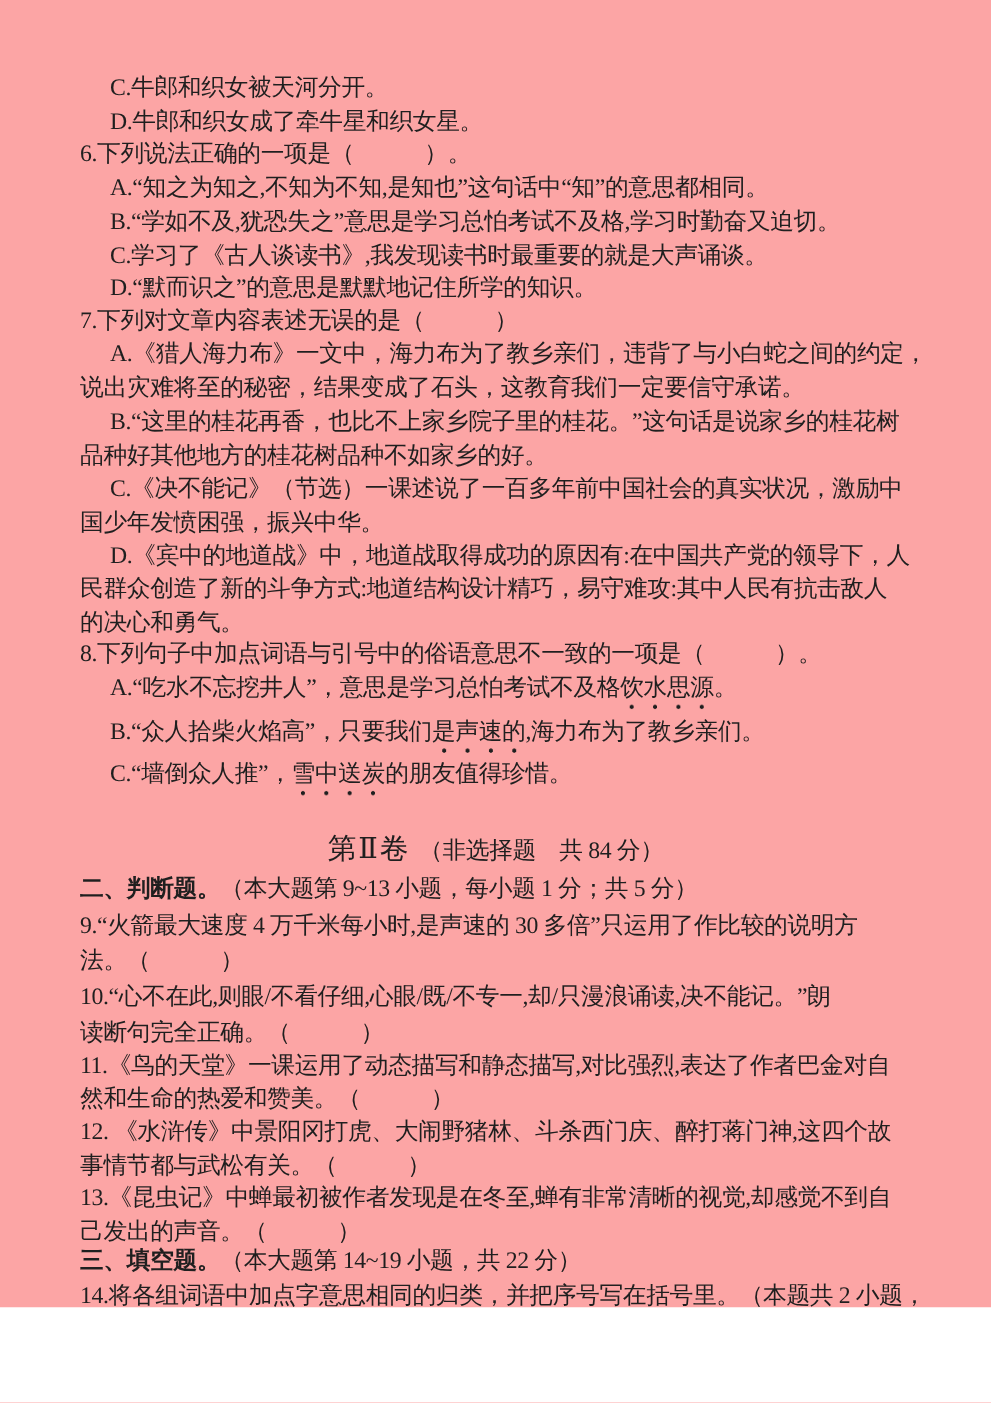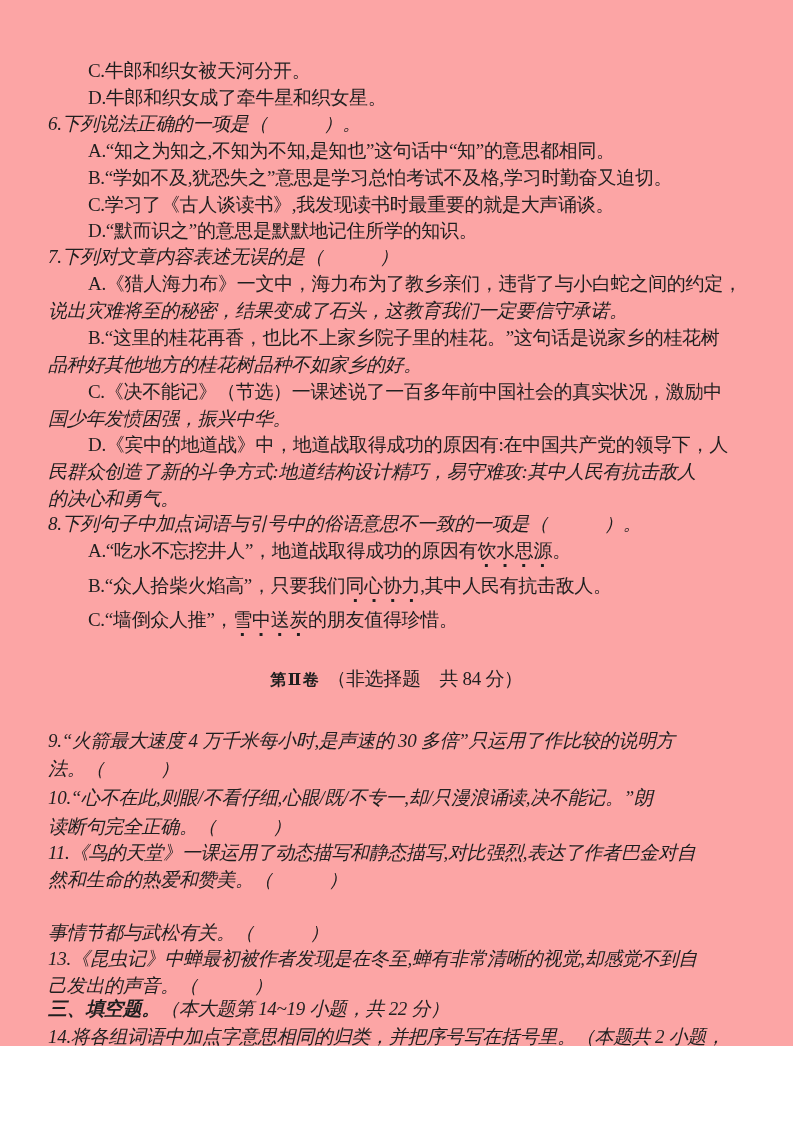--- a/index.html
+++ b/index.html
@@ -11,25 +11,25 @@
     font-family:"Liberation Serif","DejaVu Serif",serif;
     color:#1f1f1f;
   }
   .ln{
     position:absolute;
     font-size:19px;
     line-height:24px;
     white-space:nowrap;
     letter-spacing:-0.3px;
   }
-  .l1{left:48px;font-style:italic;}   
+  .l1{left:64px;}   
   .l2{left:88px;}   
   .center{left:0;right:0;text-align:center;white-space:nowrap;}
   .b{font-weight:bold;}
-  .h-title{font-weight:bold;font-size:16px;letter-spacing:1.5px;}
+  .h-title{font-weight:normal;font-size:23px;letter-spacing:1.5px;}
   .h-sub{font-size:19px;margin-left:7px;}
   
   .em{
     background-image:radial-gradient(circle,#1f1f1f 1.4px,transparent 1.9px);
     background-size:18.7px 5px;
     background-repeat:repeat-x;
     background-position:0 100%;
     padding-bottom:7px;
   }
   .footer{
@@ -60,33 +60,35 @@
   <div class="ln l1" style="top:299px">说出灾难将至的秘密，结果变成了石头，这教育我们一定要信守承诺。</div>
   <div class="ln l2" style="top:326px">B.“这里的桂花再香，也比不上家乡院子里的桂花。”这句话是说家乡的桂花树</div>
   <div class="ln l1" style="top:353px">品种好其他地方的桂花树品种不如家乡的好。</div>
   <div class="ln l2" style="top:380px">C.《决不能记》（节选）一课述说了一百多年前中国社会的真实状况，激励中</div>
   <div class="ln l1" style="top:407px">国少年发愤困强，振兴中华。</div>
   <div class="ln l2" style="top:433px">D.《宾中的地道战》中，地道战取得成功的原因有:在中国共产党的领导下，人</div>
   <div class="ln l1" style="top:460px">民群众创造了新的斗争方式:地道结构设计精巧，易守难攻:其中人民有抗击敌人</div>
   <div class="ln l1" style="top:487px">的决心和勇气。</div>
 
   <div class="ln l1" style="top:512px">8.下列句子中加点词语与引号中的俗语意思不一致的一项是（　　　）。</div>
-  <div class="ln l2" style="top:539px"><span>A.“吃水不忘挖井人”，地道战取得成功的原因有</span><span class="em">饮水思源</span><span>。</span></div>
-  <div class="ln l2" style="top:574px"><span>B.“众人拾柴火焰高”，只要我们</span><span class="em">同心协力</span><span>,其中人民有抗击敌人。</span></div>
+  <div class="ln l2" style="top:539px"><span>A.“吃水不忘挖井人”，意思是学习总怕考试不及格</span><span class="em">饮水思源</span><span>。</span></div>
+  <div class="ln l2" style="top:574px"><span>B.“众人拾柴火焰高”，只要我们</span><span class="em">是声速的</span><span>,海力布为了教乡亲们。</span></div>
   <div class="ln l2" style="top:608px"><span>C.“墙倒众人推”，</span><span class="em">雪中送炭</span><span>的朋友值得珍惜。</span></div>
 
   <div class="ln center" style="top:667px"><span class="h-title">第Ⅱ卷</span><span class="h-sub">（非选择题　共 84 分）</span></div>
 
+  <div class="ln l1" style="top:700px"><span class="b">二、判断题。</span><span>（本大题第 9~13 小题，每小题 1 分；共 5 分）</span></div>
 
   <div class="ln l1" style="top:729px">9.“火箭最大速度 4 万千米每小时,是声速的 30 多倍”只运用了作比较的说明方</div>
   <div class="ln l1" style="top:757px">法。（　　　）</div>
   <div class="ln l1" style="top:786px">10.“心不在此,则眼/不看仔细,心眼/既/不专一,却/只漫浪诵读,决不能记。”朗</div>
   <div class="ln l1" style="top:815px">读断句完全正确。（　　　）</div>
   <div class="ln l1" style="top:841px">11.《鸟的天堂》一课运用了动态描写和静态描写,对比强烈,表达了作者巴金对自</div>
   <div class="ln l1" style="top:868px">然和生命的热爱和赞美。（　　　）</div>
+  <div class="ln l1" style="top:894px">12. 《水浒传》中景阳冈打虎、大闹野猪林、斗杀西门庆、醉打蒋门神,这四个故</div>
   <div class="ln l1" style="top:921px">事情节都与武松有关。（　　　）</div>
   <div class="ln l1" style="top:947px">13.《昆虫记》中蝉最初被作者发现是在冬至,蝉有非常清晰的视觉,却感觉不到自</div>
   <div class="ln l1" style="top:974px">己发出的声音。（　　　）</div>
 
   <div class="ln l1" style="top:997px"><span class="b">三、填空题。</span><span>（本大题第 14~19 小题，共 22 分）</span></div>
 
   <div class="ln l1" style="top:1025px">14.将各组词语中加点字意思相同的归类，并把序号写在括号里。（本题共 2 小题，</div>
 
   <div class="footer"><span>五年级语文</span><span class="gap"></span><span>第 2 页 共 8 页</span></div>
 

